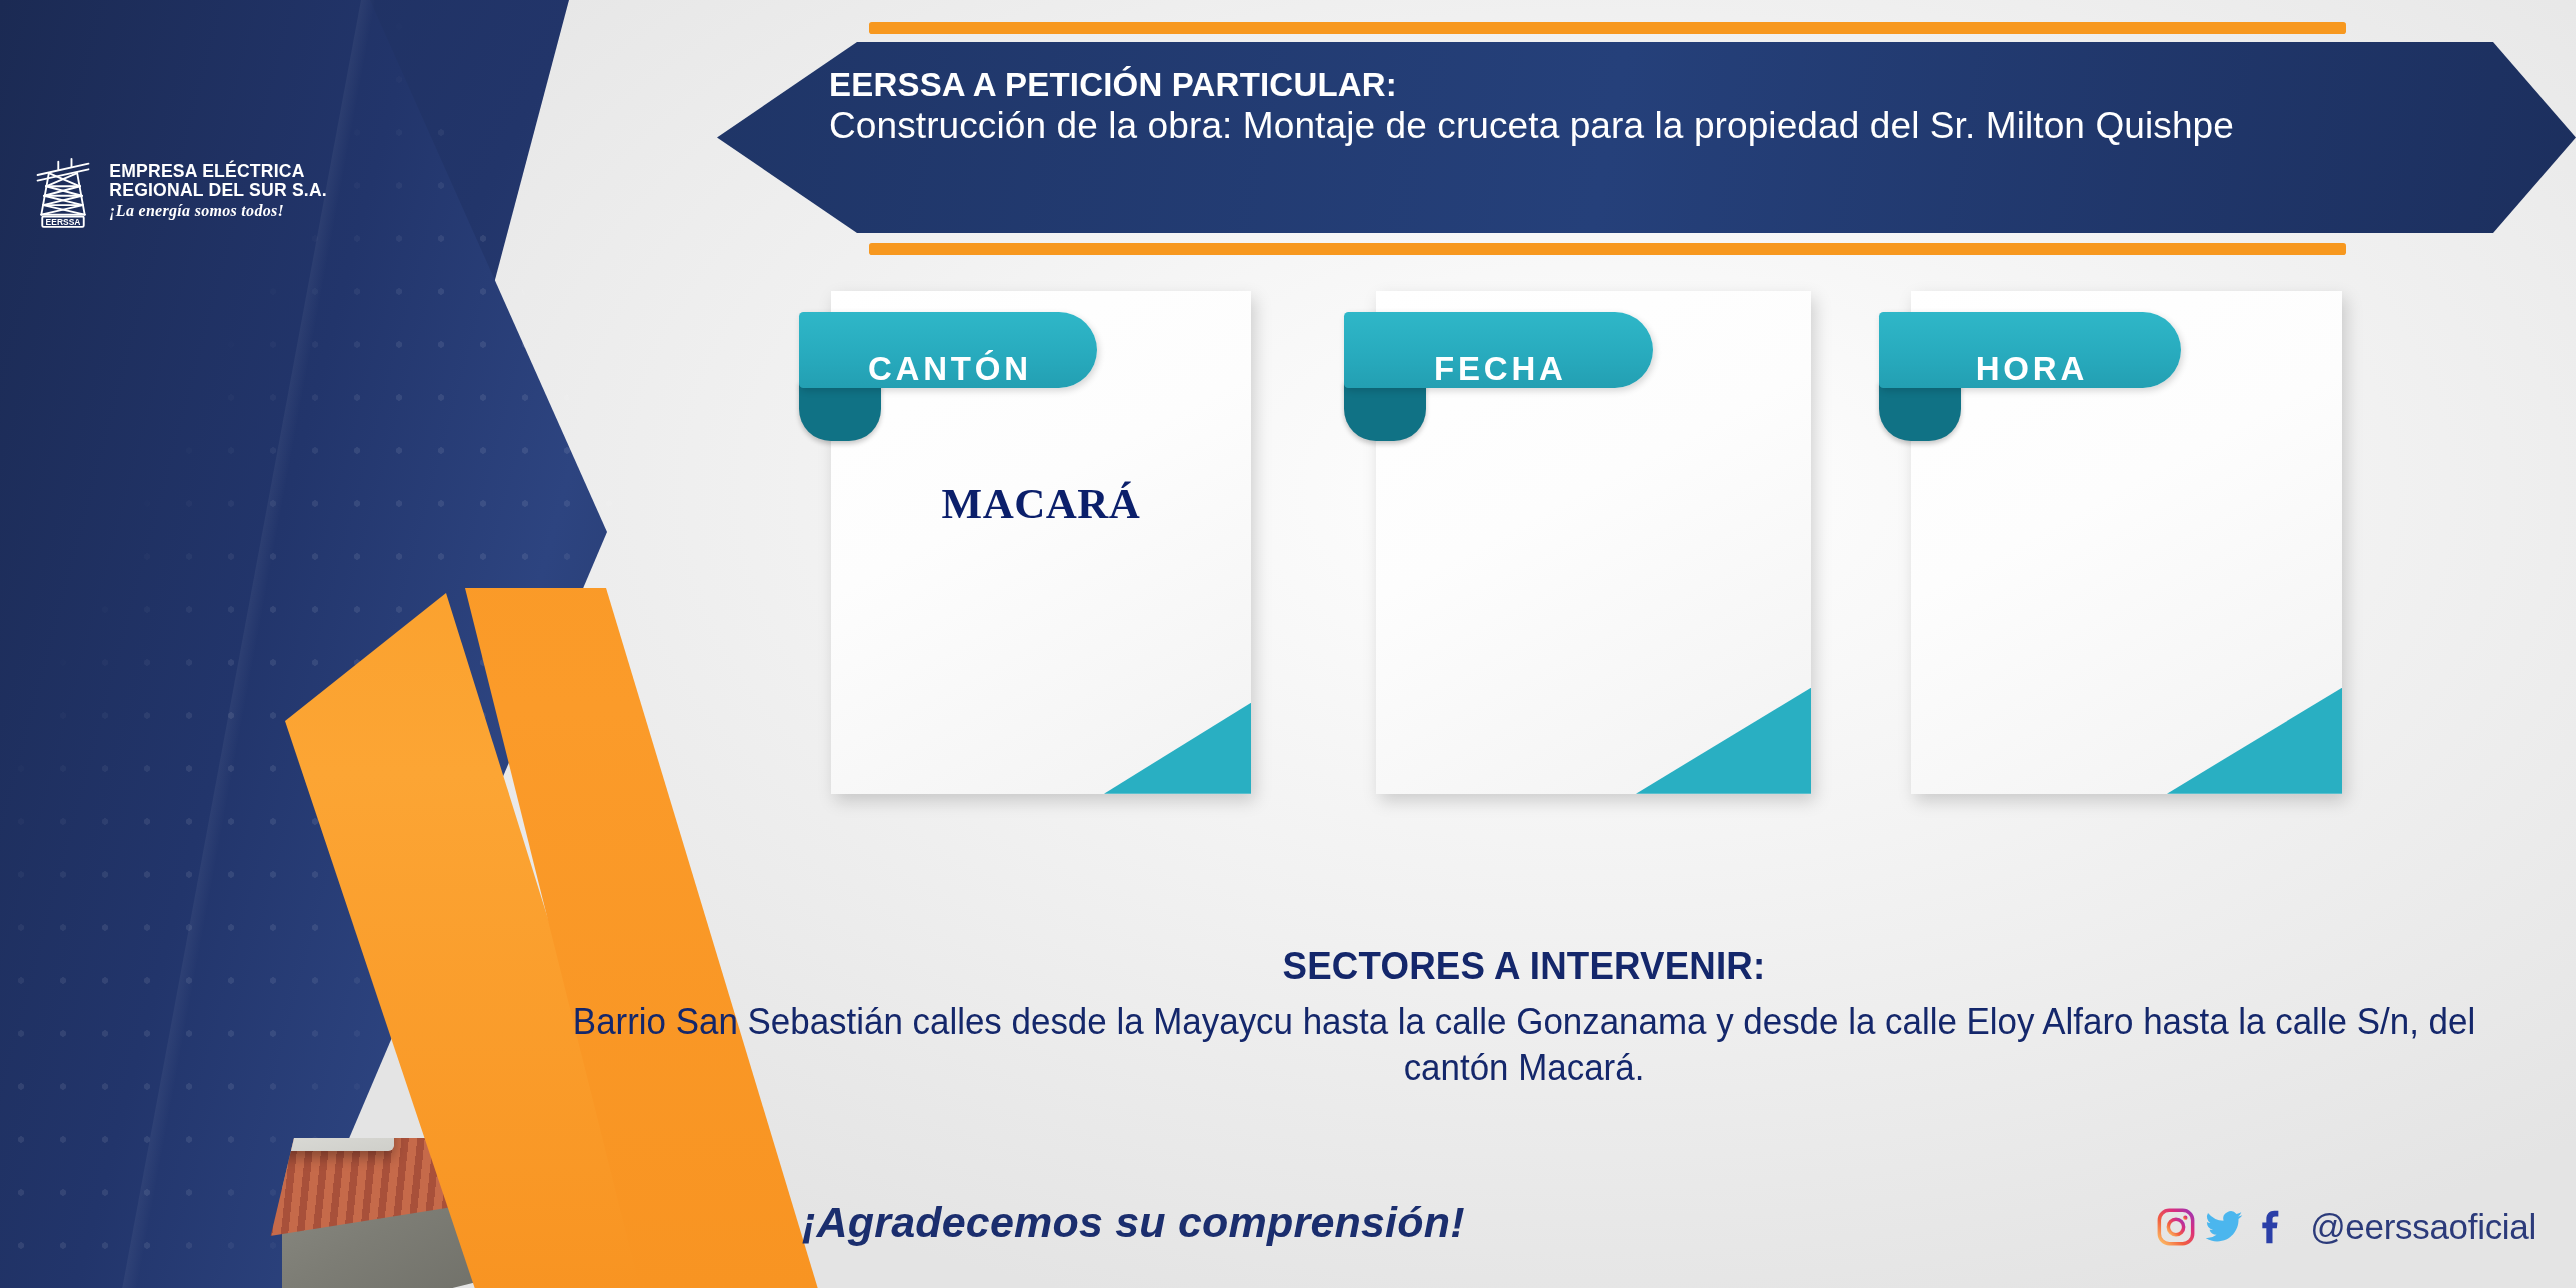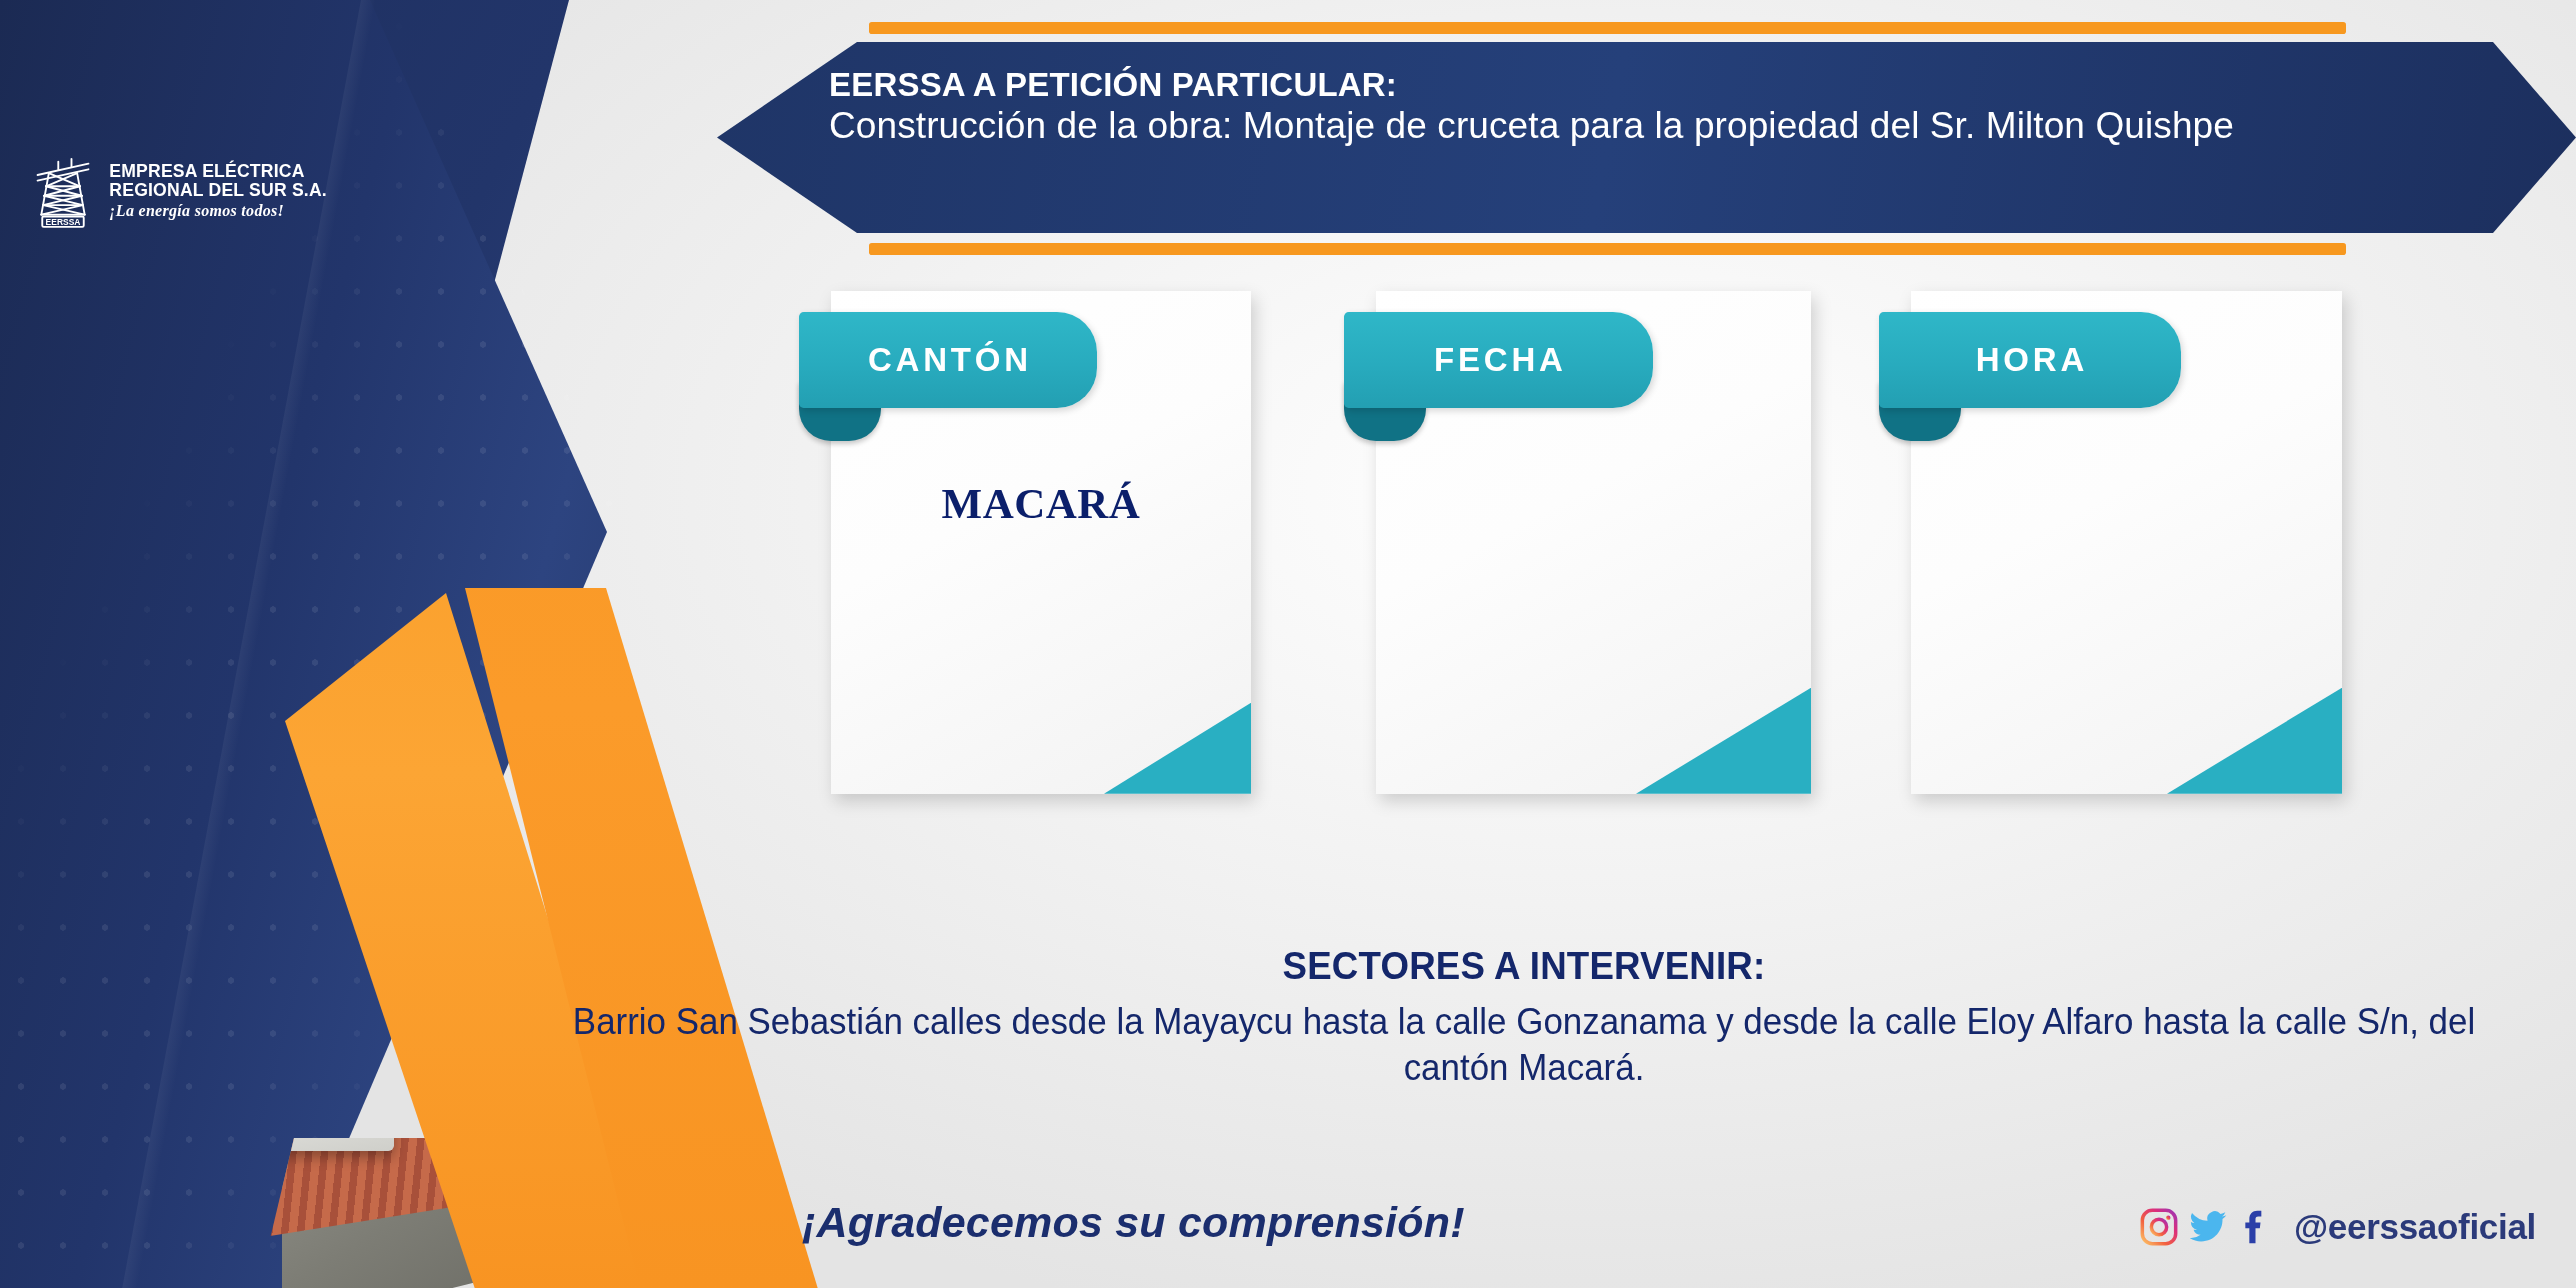--- a/index.html
+++ b/index.html
@@ -196,24 +196,24 @@
     font-size:43px; line-height:1.18; letter-spacing:0.5px;
   }
   .card-value.time { font-size:44px; left:-44px; right:-44px; }
 
   .pill-fold {
     position:absolute; left:0; top:91px; width:82px; height:59px;
     background:#107285; border-radius:0 0 32px 32px;
     box-shadow:0 2.8px 5.7px rgba(0,0,0,.22);
   }
   .pill {
-    position:absolute; left:0; top:21px; width:298px; height:96px;
+    position:absolute; left:0; top:21px; width:298px; height:76px;
     background:linear-gradient(180deg,#2FB7C8 0%,#28ABBE 55%,#239FB2 100%);
     border-radius:4.7px 40px 40px 4.7px;
-    display:flex; align-items:center; justify-content:center;
+    display:flex; align-items:flex-end; justify-content:center;
     box-shadow:1.9px 2.8px 7.6px rgba(0,0,0,.16);
   }
   .pill.w2 { width:309px; }
   .pill.w3 { width:302px; }
   .pill-label {
     color:#ffffff; font-weight:bold; font-size:33px; letter-spacing:3.8px;
     padding-left:3.8px; white-space:nowrap;
   }
 
   
@@ -232,21 +232,21 @@
     position:absolute; left:802px; top:1198px;
     color:#1B2E6E; font-style:italic; font-weight:bold; font-size:43px;
     letter-spacing:0.2px; white-space:nowrap;
   }
   .social {
     position:absolute; right:40px; top:1207px;
     display:flex; align-items:center; gap:8.5px;
   }
   .soc-ico { width:40px; height:40px; display:block; }
   .soc-handle {
-    color:#2B3A7A; font-size:35px; font-weight:700;
+    color:#2B3A7A; font-size:35px; font-weight:400;
     margin-left:9px; letter-spacing:-0.3px; white-space:nowrap;
   }
 </style>
 </head>
 <body>
 
 <div id="canvas">
 
   <div class="navy-back"></div>
   <div class="navy-front"></div>

